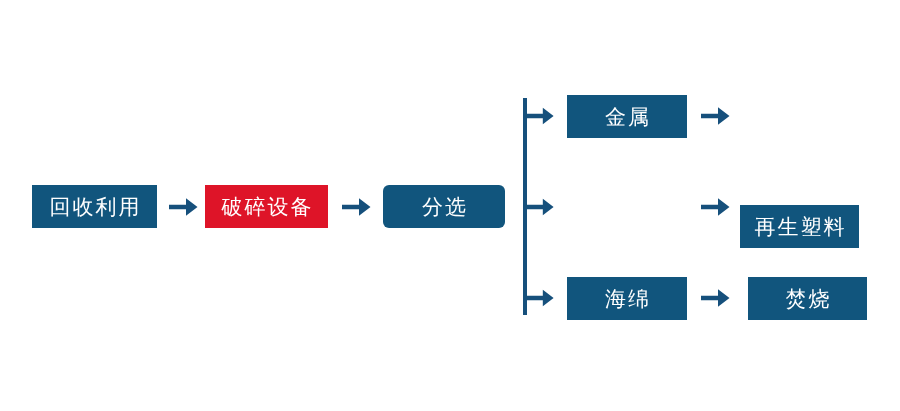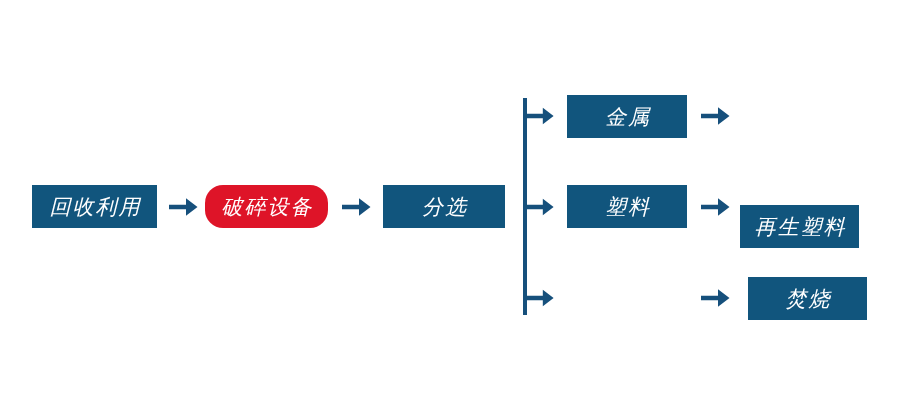--- a/index.html
+++ b/index.html
@@ -19,24 +19,23 @@
     position: absolute;
     display: flex;
     align-items: center;
     justify-content: center;
     color: var(--label-white, #ffffff);
     font-size: 21px;
     letter-spacing: 2px;
     text-indent: 2px;
     white-space: nowrap;
     box-sizing: border-box;
-    font-style: italic;
   }
   .node.blue { background: var(--box-blue, #11557D); }
-  .node.red  { background: var(--box-red, #DE1428); border-radius: 18px; }
+  .node.red  { background: var(--box-red, #DE1428); }
   .arrow {
     position: absolute;
     color: var(--connector-blue, #16507C);
     display: block;
   }
   .arrow path { fill: currentColor; }
   .vline {
     position: absolute;
     background: var(--connector-blue, #16507C);
   }
@@ -51,43 +50,43 @@
   <svg class="arrow" style="left:167px; top:195px;" width="32" height="24" viewBox="0 0 32 24" aria-hidden="true">
     <path d="M2,9.7 L19,9.7 L19,3.2 L30.5,12 L19,20.8 L19,14.3 L2,14.3 Z"></path>
   </svg>
 
   <div class="node red" style="left:205px; top:185px; width:123px; height:43px;">破碎设备</div>
 
   <svg class="arrow" style="left:340px; top:195px;" width="32" height="24" viewBox="0 0 32 24" aria-hidden="true">
     <path d="M2,9.7 L19,9.7 L19,3.2 L30.5,12 L19,20.8 L19,14.3 L2,14.3 Z"></path>
   </svg>
 
-  <div class="node blue" style="left:383px; top:185px; width:122px; height:43px;">分选</div>
+  <div class="node blue" style="left:383px; top:185px; width:122px; height:43px;border-radius:6px;">分选</div>
 
   <div class="vline" style="left:523px; top:98px; width:4px; height:217px;"></div>
 
   <svg class="arrow" style="left:525px; top:104px;" width="30" height="24" viewBox="0 0 32 24" aria-hidden="true">
     <path d="M2,9.7 L19,9.7 L19,3.2 L30.5,12 L19,20.8 L19,14.3 L2,14.3 Z"></path>
   </svg>
   <svg class="arrow" style="left:525px; top:195px;" width="30" height="24" viewBox="0 0 32 24" aria-hidden="true">
     <path d="M2,9.7 L19,9.7 L19,3.2 L30.5,12 L19,20.8 L19,14.3 L2,14.3 Z"></path>
   </svg>
   <svg class="arrow" style="left:525px; top:286px;" width="30" height="24" viewBox="0 0 32 24" aria-hidden="true">
     <path d="M2,9.7 L19,9.7 L19,3.2 L30.5,12 L19,20.8 L19,14.3 L2,14.3 Z"></path>
   </svg>
 
   <div class="node blue" style="left:567px; top:95px; width:120px; height:43px;">金属</div>
   <svg class="arrow" style="left:699px; top:104px;" width="32" height="24" viewBox="0 0 32 24" aria-hidden="true">
     <path d="M2,9.7 L19,9.7 L19,3.2 L30.5,12 L19,20.8 L19,14.3 L2,14.3 Z"></path>
   </svg>
 
-  <div class="node blue" style="left:567px; top:185px; width:120px; height:43px;">塑料</div>
   <svg class="arrow" style="left:699px; top:195px;" width="32" height="24" viewBox="0 0 32 24" aria-hidden="true">
     <path d="M2,9.7 L19,9.7 L19,3.2 L30.5,12 L19,20.8 L19,14.3 L2,14.3 Z"></path>
   </svg>
   <div class="node blue" style="left:740px; top:185px; width:119px; height:43px;margin-top:20px;">再生塑料</div>
 
+  <div class="node blue" style="left:567px; top:277px; width:120px; height:43px;">海绵</div>
   <svg class="arrow" style="left:699px; top:286px;" width="32" height="24" viewBox="0 0 32 24" aria-hidden="true">
     <path d="M2,9.7 L19,9.7 L19,3.2 L30.5,12 L19,20.8 L19,14.3 L2,14.3 Z"></path>
   </svg>
   <div class="node blue" style="left:748px; top:277px; width:119px; height:43px;">焚烧</div>
 
 </div>
 
 </body></html>

